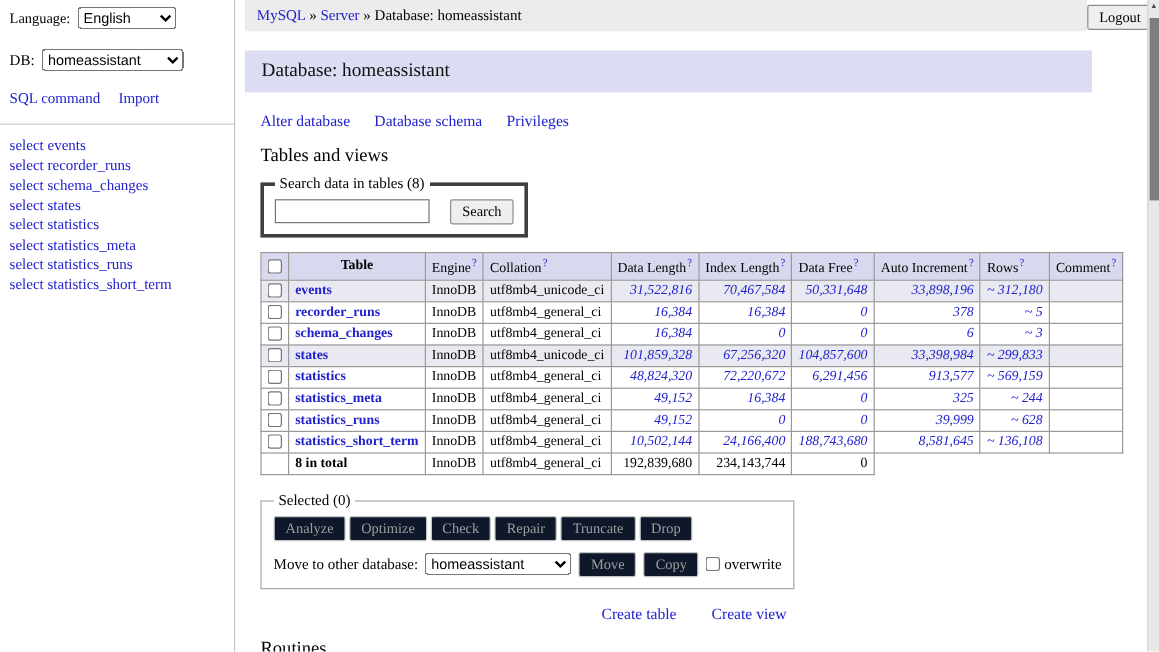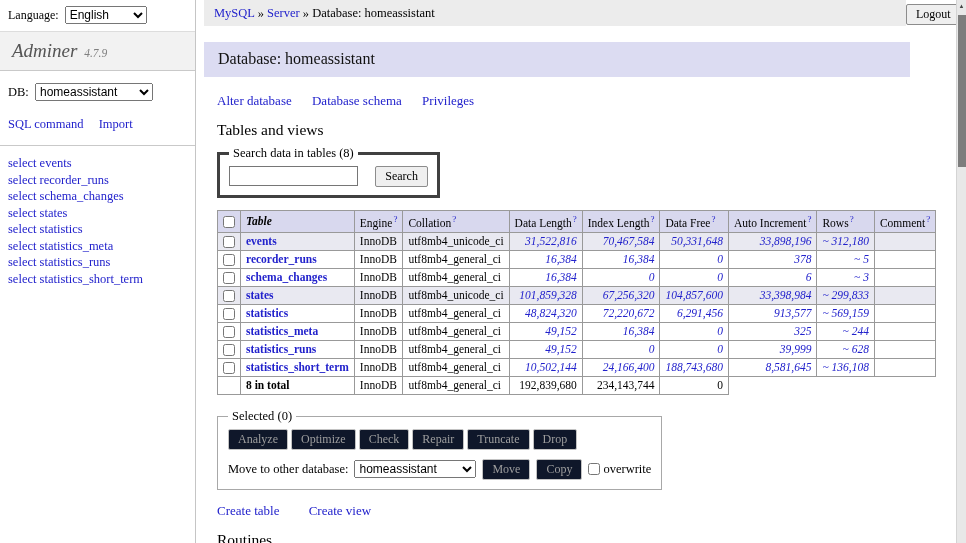--- a/index.html
+++ b/index.html
@@ -34,56 +34,55 @@
   h2.title{background:var(--title-bg);margin:16px 56px 0 0;padding:8px 10px 9px 14px;font-size:16px;font-weight:400;color:#111;}
   .actions{margin:16px 0 0 13px;font-size:13px;}
   .actions a{margin-right:17px;}
   h3{margin:12px 0 0 13px;font-size:15.5px;font-weight:400;color:#000;}
   .search-fieldset{margin:7px 0 0 13px;border:3px solid #404040;padding:5px 9px 8px;display:inline-block;}
   fieldset legend{font-size:12.5px;padding:0 4px;}
   .search-fieldset input[type=text]{width:129px;height:20px;border:1px solid #767676;font-size:12px;padding:1px 3px;margin-right:14px;}
   table.tables{border-collapse:collapse;margin:12px 0 0 13px;font-size:11.5px;}
   .tables th,.tables td{border:1px solid #999;padding:1px 5px;white-space:nowrap;line-height:15px;}
   .tables thead th{background:var(--header-bg);font-weight:400;text-align:left;}
-  .tables thead th.table-col{font-weight:700;font-style:italic;}
+  .tables thead th.table-col{font-weight:700;text-align:center;}
   .tables tbody th{font-weight:700;text-align:left;}
   .tname{font-weight:700;}
   .num{text-align:right;}
   .num a{color:var(--link);font-style:italic;}
   .tables tbody tr:nth-child(1)>*,.tables tbody tr:nth-child(4)>*{background:var(--shade);}
   .total-row th{font-weight:700;}
   .total-row td{color:#000;}
   sup.help{font-size:9px;color:var(--link);margin-left:1px;}
   .col-check{width:18px;text-align:center;}
   .col-0{min-width:110px;}.col-1{min-width:44px;}.col-2{min-width:88px;}
   .col-3{min-width:64px;}.col-4{min-width:66px;}.col-5{min-width:58px;text-align:right;}
   .col-6{min-width:72px;}.col-7{min-width:52px;}.col-8{min-width:50px;}
   input[type=checkbox]{width:12px;height:12px;margin:0;vertical-align:middle;}
   .selected-fieldset{margin:14px 0 0 13px;border:1px solid #a8a8a8;padding:5px 10px 9px;display:inline-block;}
   .btn-row button{margin-right:3px;}
   .move-row{margin-top:9px;font-size:12.5px;display:flex;align-items:center;gap:6px;}
   .move-row select{font-size:12px;width:122px;}
   .overwrite{display:flex;align-items:center;gap:3px;font-size:12.5px;}
-  .create-links{margin:13px 0 0 13px;}
+  .create-links{margin:13px 0 0 13px;text-align:center;}
   .create-links a{margin-right:26px;}
   .scrollbar{position:absolute;top:0;right:0;width:10px;height:543px;background:#e8e8e8;border-left:1px solid #d4d4d4;}
   .sb-arrow{height:13px;font-size:6px;line-height:13px;text-align:center;color:#444;}
   .sb-thumb{position:absolute;top:15px;left:1px;width:8px;height:152px;background:#7d7d7d;}
 </style>
 </head>
 <body>
 
 <div class="app">
 
   <aside class="sidebar">
     <div class="lang-row">
       <span>Language:</span>
       <select id="lang-select"><option>English</option></select>
     </div>
-    <h1 class="logo"><span>Adminer</span> <span class="version">4.7.9</span></h1>
     <div class="db-section">
       <div class="db-row">
         <span>DB:</span>
         <select id="db-select"><option>homeassistant</option></select>
       </div>
       <div class="side-actions">
         <div>
           <a href="#">SQL command</a>
           <a href="#">Import</a>
         </div>

